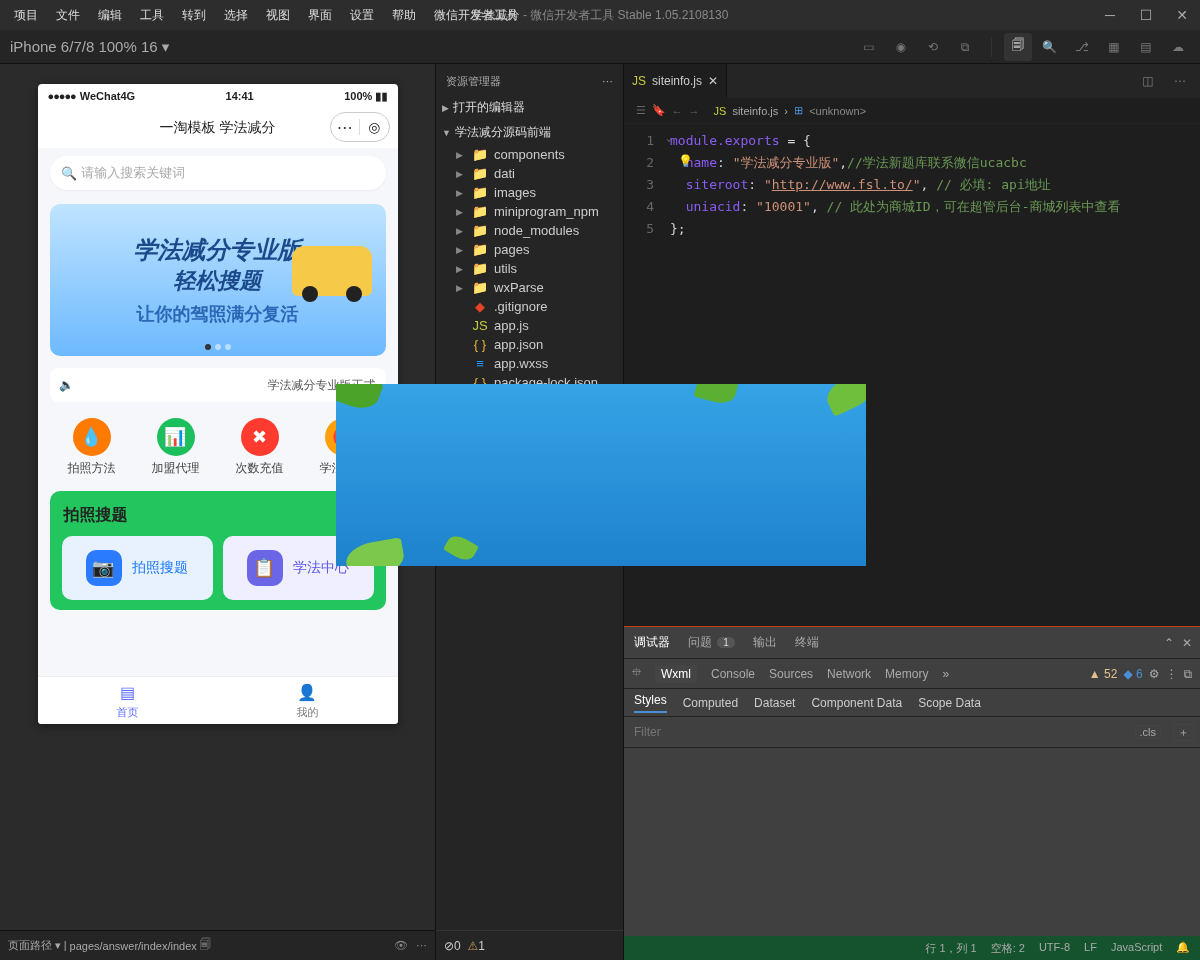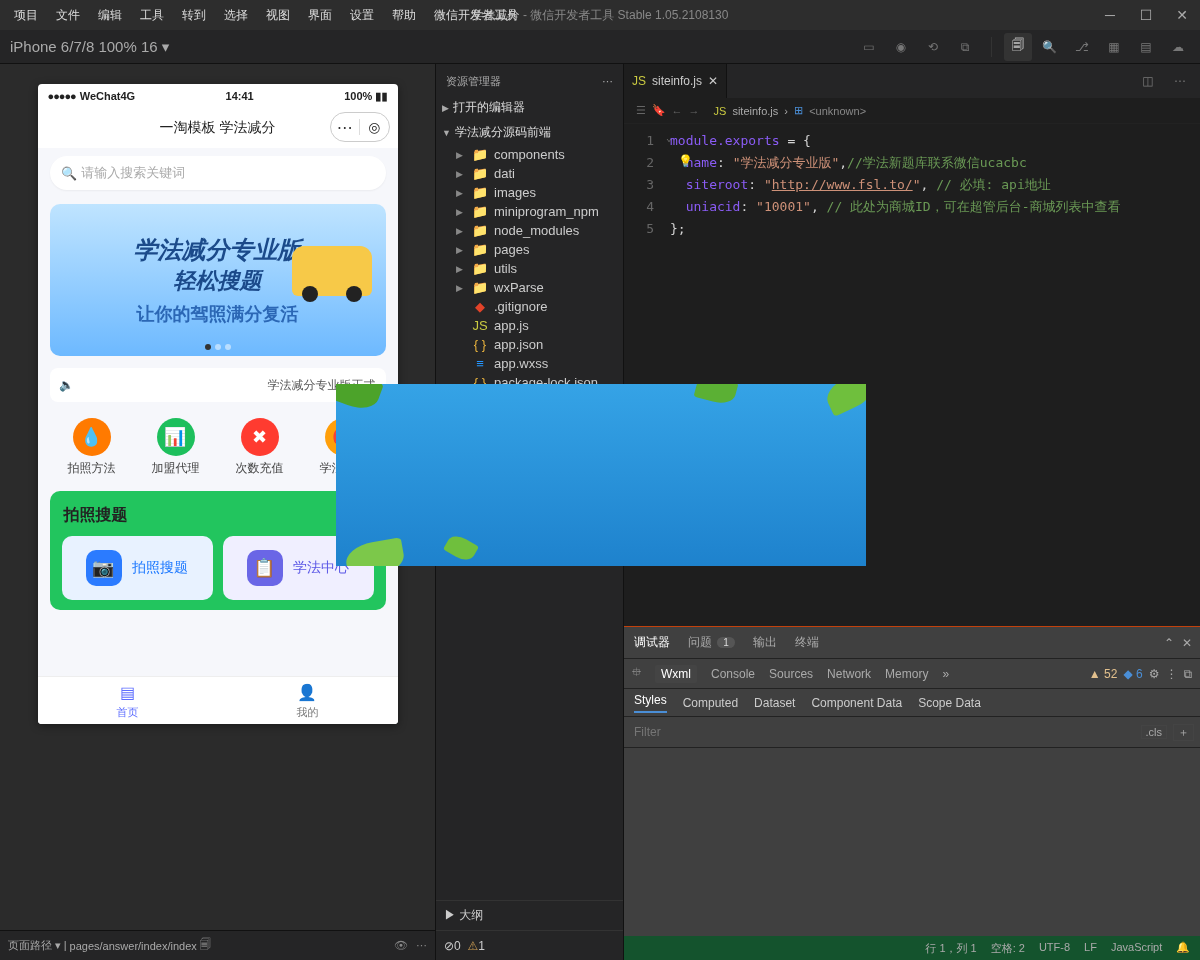--- a/index.html
+++ b/index.html
@@ -122,21 +122,21 @@
 .dt-tabs .r{margin-left:auto;display:flex;gap:8px;align-items:center}
 .dt-sub{height:30px;display:flex;align-items:center;padding:0 8px;gap:14px;color:#aaa;border-bottom:1px solid #222;font-size:12px}
 .dt-sub .t.on{background:#444;color:#fff;padding:2px 6px;border-radius:2px}
 .dt-sub .r{margin-left:auto;display:flex;align-items:center;gap:6px}
 .dt-sub .r .w{color:#e2c08d}
 .dt-sub .r .i{color:#4a8ed6}
 .dt-styles{height:28px;display:flex;align-items:center;padding:0 10px;gap:16px;border-bottom:1px solid #222;font-size:12px}
 .dt-styles .t.on{color:#fff;border-bottom:2px solid #4a8ed6;padding-bottom:4px}
 .dt-filter{display:flex;align-items:center;padding:4px 6px;border-bottom:1px solid #222}
 .dt-filter input{flex:1;background:transparent;border:none;color:#ccc;font-size:12px;padding:4px}
-.dt-filter .cls{color:#aaa;border:1px solid #444;padding:0 4px;font-size:11px;margin-left:6px}
+.dt-filter .cls{color:#aaa;border:1px solid #444;padding:0 4px;font-size:11px;margin-left:12px}
 
 .status{height:24px;background:#14532d;display:flex;align-items:center;padding:0 10px;color:#aaa;font-size:11px}
 .status .r{margin-left:auto;display:flex;gap:14px}
 </style>
 </head>
 <body>
 
 <div class="win">
   <div class="titlebar">
     <div class="menu" id="menu">
@@ -391,21 +391,20 @@
             <span class="chev"></span>
             <span class="fi jsonicon">{ }</span>
             <span>sitemap.json</span>
           </div>
           <div class="trow">
             <span class="chev"></span>
             <span class="fi jsonicon">{ }</span>
             <span>version.json</span>
           </div>
         </div>
-      <div class="outline">▶ <span>大纲</span></div>
       <div class="exp-footer">
         <span>⊘ </span><span>0</span>&nbsp;&nbsp;<span class="warn">⚠ </span><span>1</span>
       </div>
     </div>
 
     <div class="editor">
       <div class="tabs">
         <div class="tab">
           <span class="fi">JS</span>
           <span>siteinfo.js</span>

